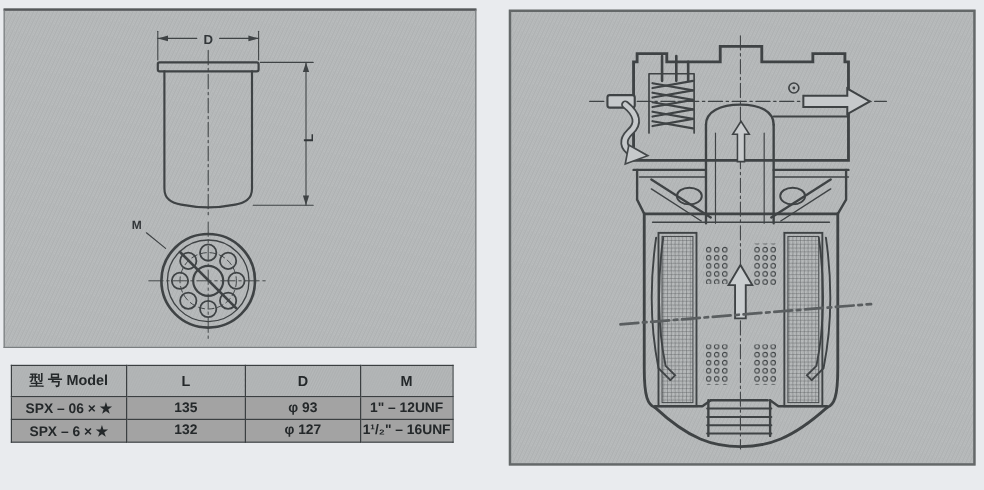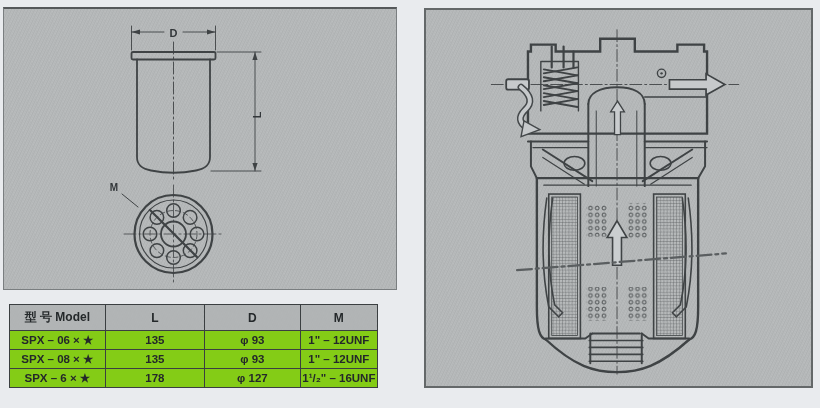--- a/index.html
+++ b/index.html
@@ -36,21 +36,21 @@
     padding:0; overflow:hidden; white-space:nowrap;
   }
   table#spec th{
     height:25px; font-size:12px;
     background-color:#b3b6b7;
     background-image:repeating-linear-gradient(115deg,
       rgba(255,255,255,0.05) 0px, rgba(0,0,0,0.04) 1px, rgba(255,255,255,0.03) 2px);
   }
   table#spec td{
     height:18px; font-size:11.5px;
-    background:#84cc16;
+    background:#a3a3a3;
   }
 </style>
 </head>
 <body>
 
 <div class="panel" id="left-panel">
   <svg width="392" height="280" viewBox="0 0 392 280">
     <g stroke="#3f4345" fill="none" stroke-linecap="round">
 
       <g>
@@ -221,25 +221,19 @@
     </tr>
   </thead>
   <tbody>
     <tr>
       <td>SPX – 06 × ★</td>
       <td>135</td>
       <td>φ 93</td>
       <td>1" – 12UNF</td>
     </tr>
     <tr>
-      <td>SPX – 08 × ★</td>
-      <td>135</td>
-      <td>φ 93</td>
-      <td>1" – 12UNF</td>
-    </tr>
-    <tr>
       <td>SPX – 6 × ★</td>
-      <td>178</td>
+      <td>132</td>
       <td>φ 127</td>
       <td>1¹/₂" – 16UNF</td>
     </tr>
   </tbody>
 </table>
 
 </body></html>

